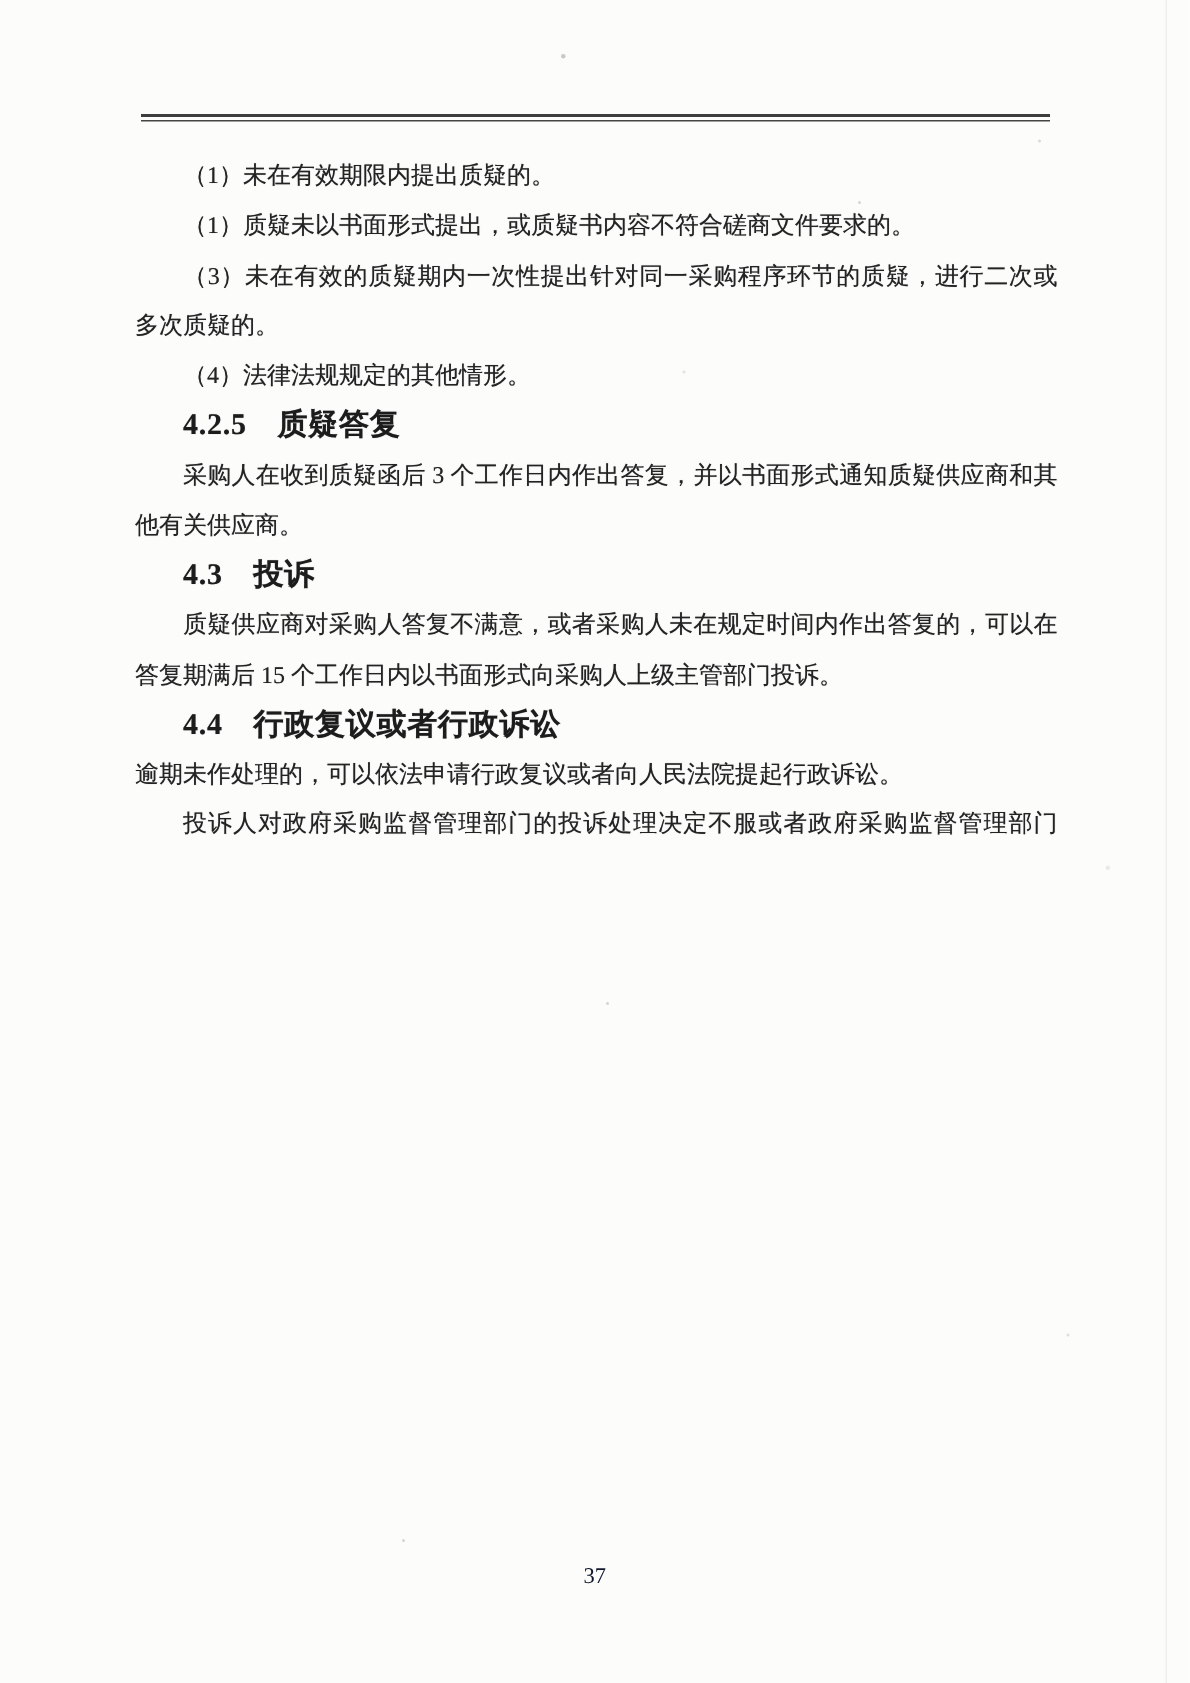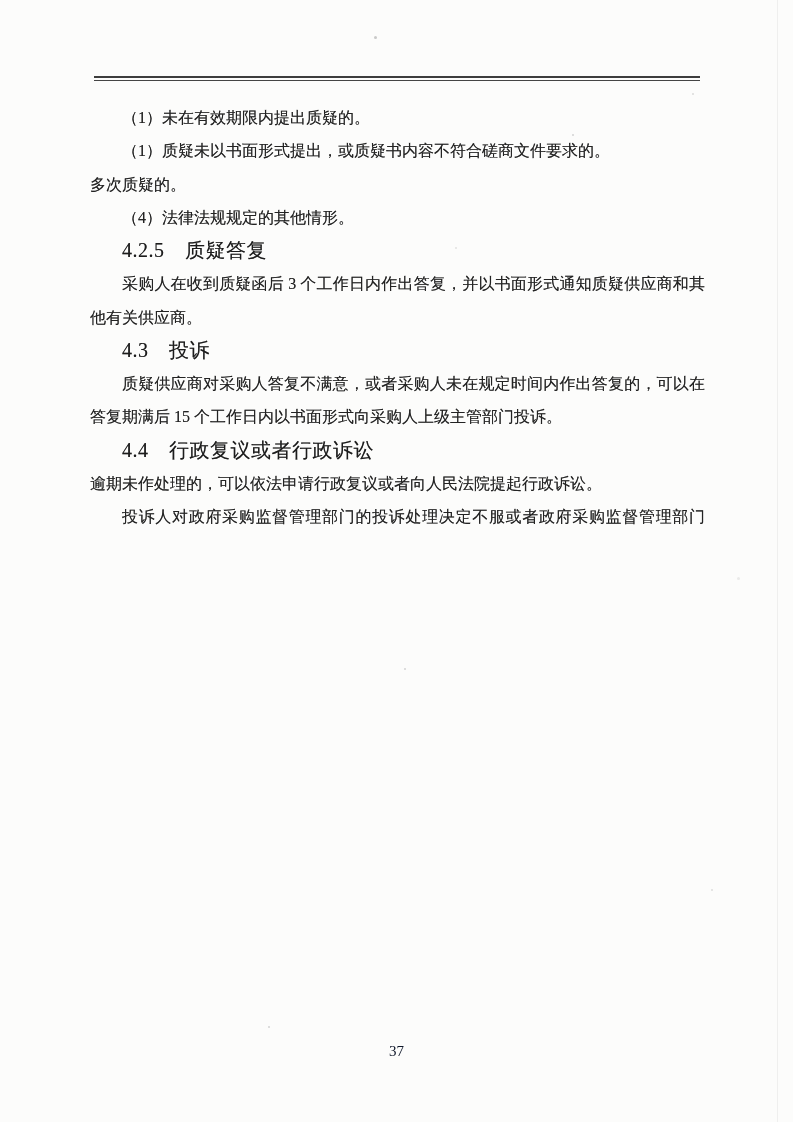--- a/index.html
+++ b/index.html
@@ -20,41 +20,42 @@
   }
   
   .content{
     position:absolute;left:90px;top:101px;width:615px;
     font-size:16px;color:#232323;
     text-shadow:0 0 0.5px rgba(35,35,35,0.55);
   }
   .ln{height:33.25px;line-height:33.25px;overflow:visible;}
   .indent{text-indent:32px;}
   .fill{text-align:justify;text-align-last:justify;}
-  .heading{font-weight:normal;font-size:20px;color:#1c1c1c;letter-spacing:0.5px;}
+  .heading{font-weight:bold;font-size:20px;color:#1c1c1c;letter-spacing:0.5px;}
   
   .pageno{
     position:absolute;left:0;top:1043px;width:793px;
     text-align:center;font-size:15px;color:#0f172a;
     font-family:"Liberation Serif","DejaVu Serif",serif;
   }
   
   .edge{position:absolute;left:777px;top:0;width:1px;height:1122px;background:rgba(0,0,0,0.05);}
   .speck{position:absolute;background:#6a6a6a;border-radius:50%;}
 </style>
 </head>
 <body>
 
 <div class="page">
 
   <div class="rule"></div>
 
   <div class="content">
     <div class="ln indent">（1）未在有效期限内提出质疑的。</div>
     <div class="ln indent">（1）质疑未以书面形式提出，或质疑书内容不符合磋商文件要求的。</div>
+    <div class="ln indent fill">（3）未在有效的质疑期内一次性提出针对同一采购程序环节的质疑，进行二次或</div>
     <div class="ln">多次质疑的。</div>
     <div class="ln indent">（4）法律法规规定的其他情形。</div>
     <div class="ln indent heading">4.2.5　质疑答复</div>
     <div class="ln indent fill">采购人在收到质疑函后 3 个工作日内作出答复，并以书面形式通知质疑供应商和其</div>
     <div class="ln">他有关供应商。</div>
     <div class="ln indent heading">4.3　投诉</div>
     <div class="ln indent fill">质疑供应商对采购人答复不满意，或者采购人未在规定时间内作出答复的，可以在</div>
     <div class="ln">答复期满后 15 个工作日内以书面形式向采购人上级主管部门投诉。</div>
     <div class="ln indent heading">4.4　行政复议或者行政诉讼</div>
     <div class="ln">逾期未作处理的，可以依法申请行政复议或者向人民法院提起行政诉讼。</div>

